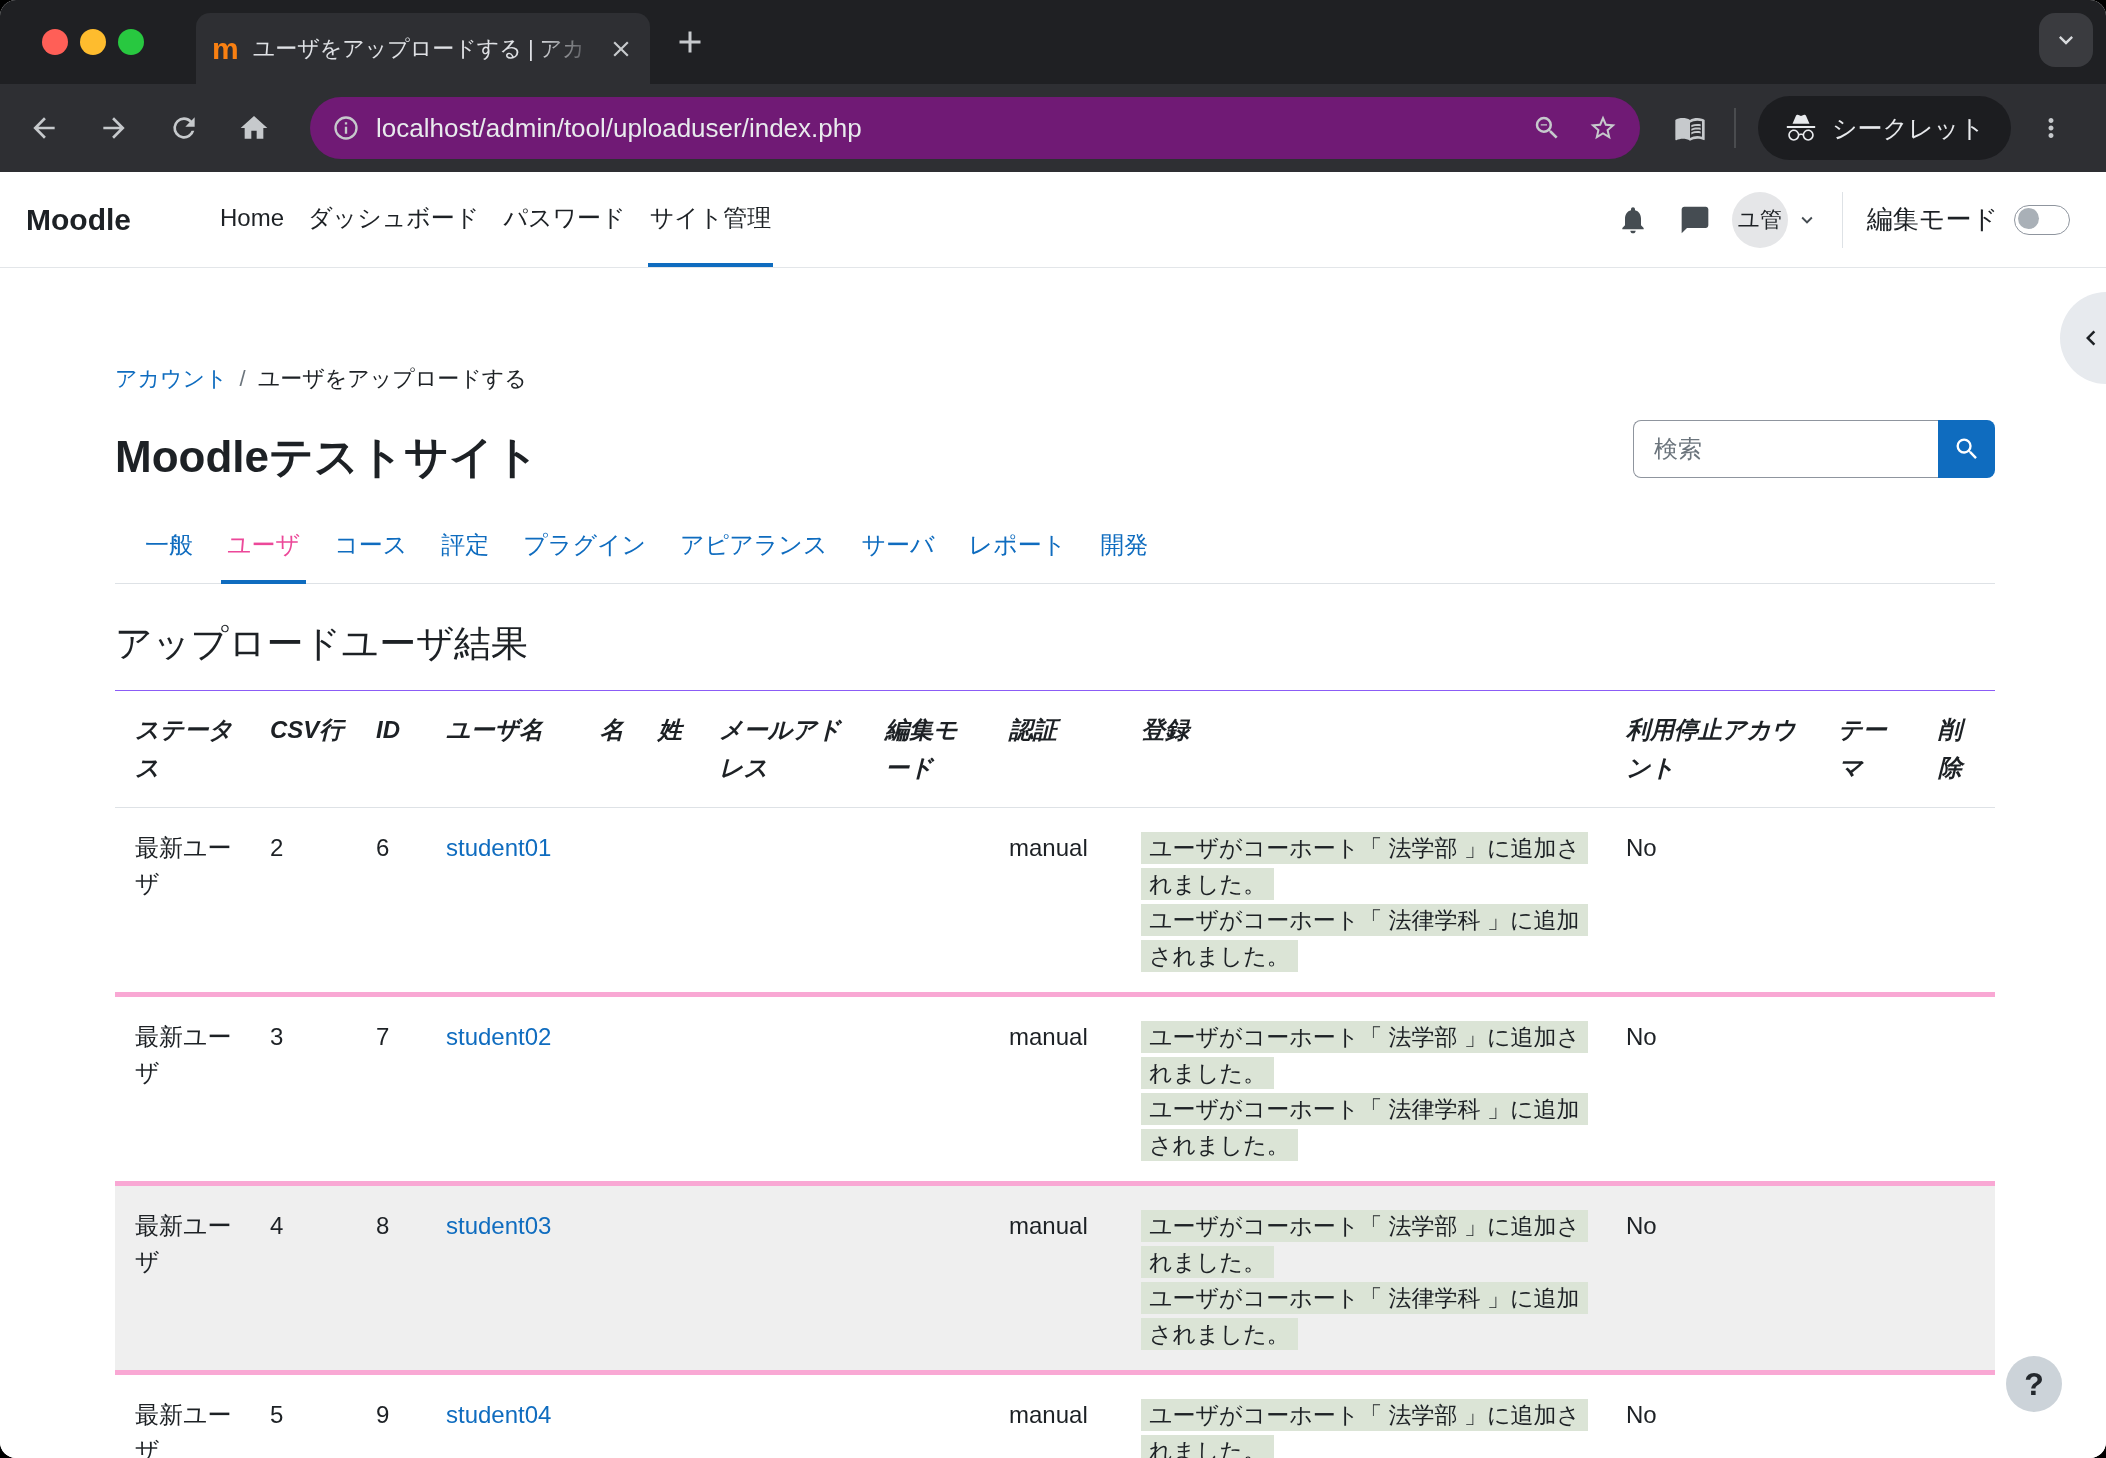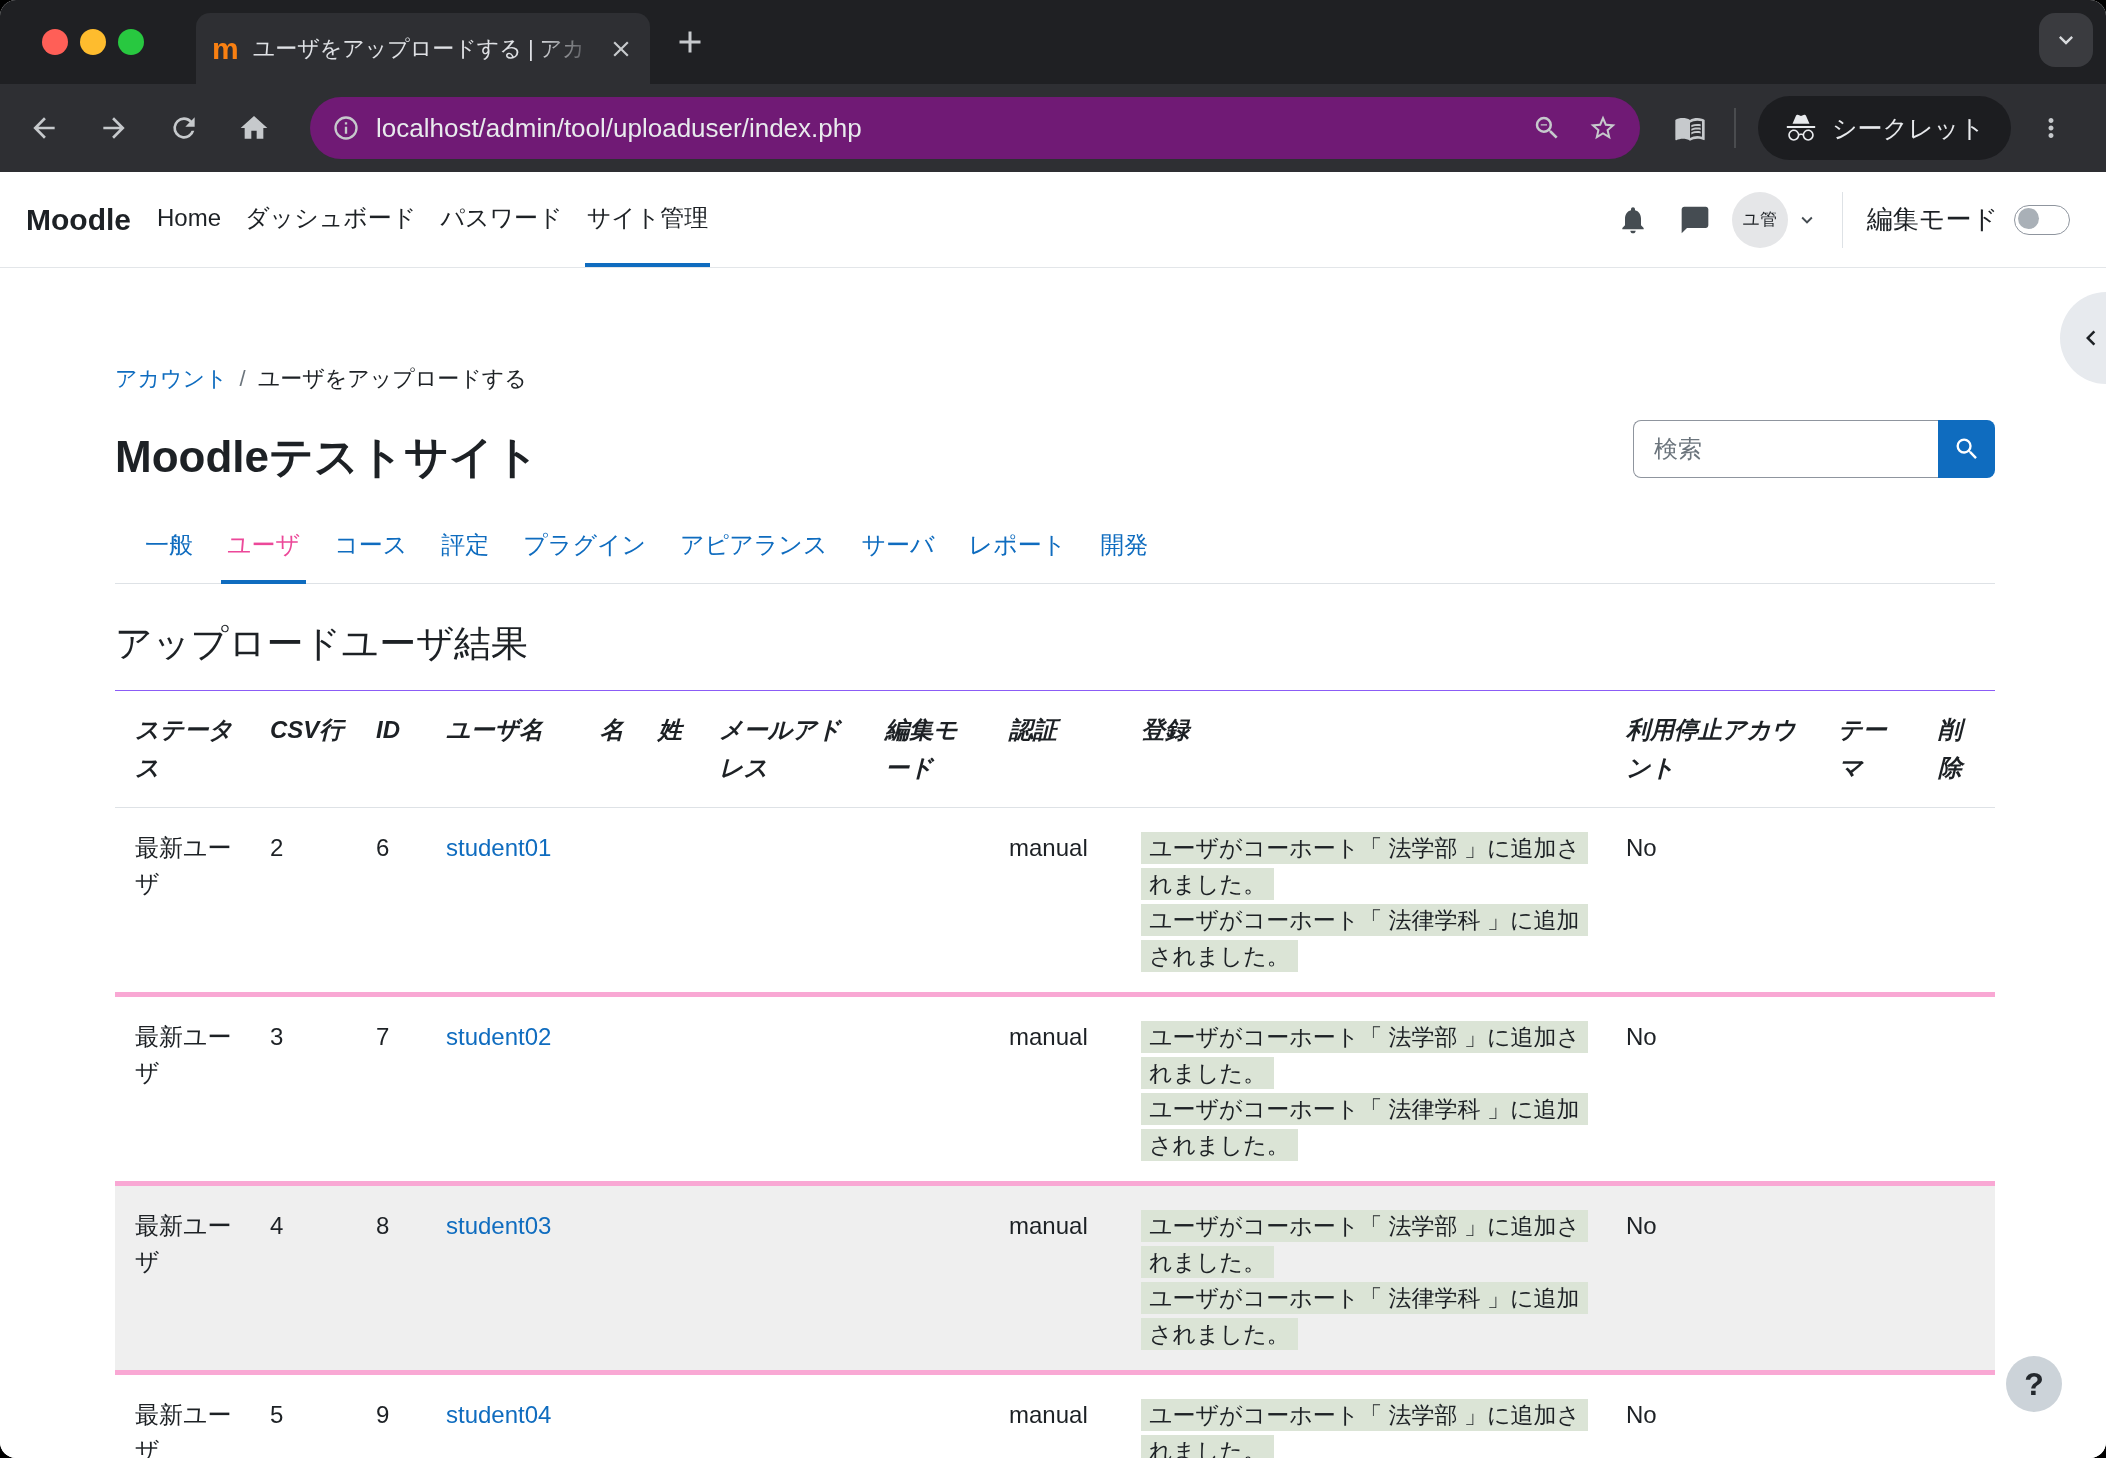--- a/index.html
+++ b/index.html
@@ -29,27 +29,27 @@
   .omni-icon + .omni-icon{margin-left:26px;}
   .book{margin-left:28px;}
   .divider-v{width:2px;height:40px;background:#4a4c4f;margin:0 22px;flex:0 0 auto;}
   .incog{height:64px;padding:0 26px;background:#1c1d20;border-radius:32px;display:flex;align-items:center;gap:14px;color:#e8eaed;font-size:25px;flex:0 0 auto;}
   .dots{margin-left:18px;}
 
   
   .page{position:relative;height:calc(100% - 172px);background:#fff;overflow:hidden;}
   .mnav{height:96px;border-bottom:1px solid #e3e6e9;display:flex;align-items:stretch;padding:0 36px 0 26px;box-sizing:border-box;}
   .brand{align-self:center;font-size:30px;font-weight:bold;color:#1d2125;}
-  .mnav-list{display:flex;list-style:none;margin:0 0 0 24px;padding:0;gap:20px;align-items:stretch;}
+  .mnav-list{display:flex;list-style:none;margin:0 0 0 87px;padding:0;gap:20px;align-items:stretch;}
   .nav-item{display:flex;align-items:center;border-bottom:4px solid transparent;padding:0 2px;font-size:24px;color:#1d2125;cursor:pointer;}
   .nav-item.active{border-bottom-color:#0f6cbf;}
   .mnav-right{margin-left:auto;display:flex;align-items:center;}
   .icon-btn{color:#454c52;display:flex;cursor:pointer;}
   .chat{margin-left:30px;}
-  .avatar{margin-left:21px;width:56px;height:56px;border-radius:50%;background:#e5e6e8;display:flex;align-items:center;justify-content:center;font-size:17px;color:#1d2125;cursor:pointer;}
+  .avatar{margin-left:21px;width:56px;height:56px;border-radius:50%;background:#e5e6e8;display:flex;align-items:center;justify-content:center;font-size:22px;color:#1d2125;cursor:pointer;}
   .chev{margin-left:8px;color:#454c52;display:flex;}
   .divider-nav{width:1px;height:56px;background:#dee2e6;margin:0 24px;}
   .editlabel{font-size:26px;color:#1d2125;}
   .switch{margin-left:16px;width:54px;height:28px;border:1px solid #8f959e;border-radius:15px;background:#fff;position:relative;cursor:pointer;}
   .knob{position:absolute;left:3px;top:2px;width:21px;height:21px;border-radius:50%;background:#a9b0b7;}
   .drawer-toggle{position:absolute;top:120px;right:-46px;width:92px;height:92px;border-radius:50%;background:#e7eaee;color:#1d2125;display:flex;align-items:center;cursor:pointer;}
   .drawer-toggle svg{margin-left:16px;}
 
   .content{padding:96px 111px 0 115px;}
   .crumbs{font-size:22px;color:#1d2125;display:flex;gap:12px;line-height:30px;}

